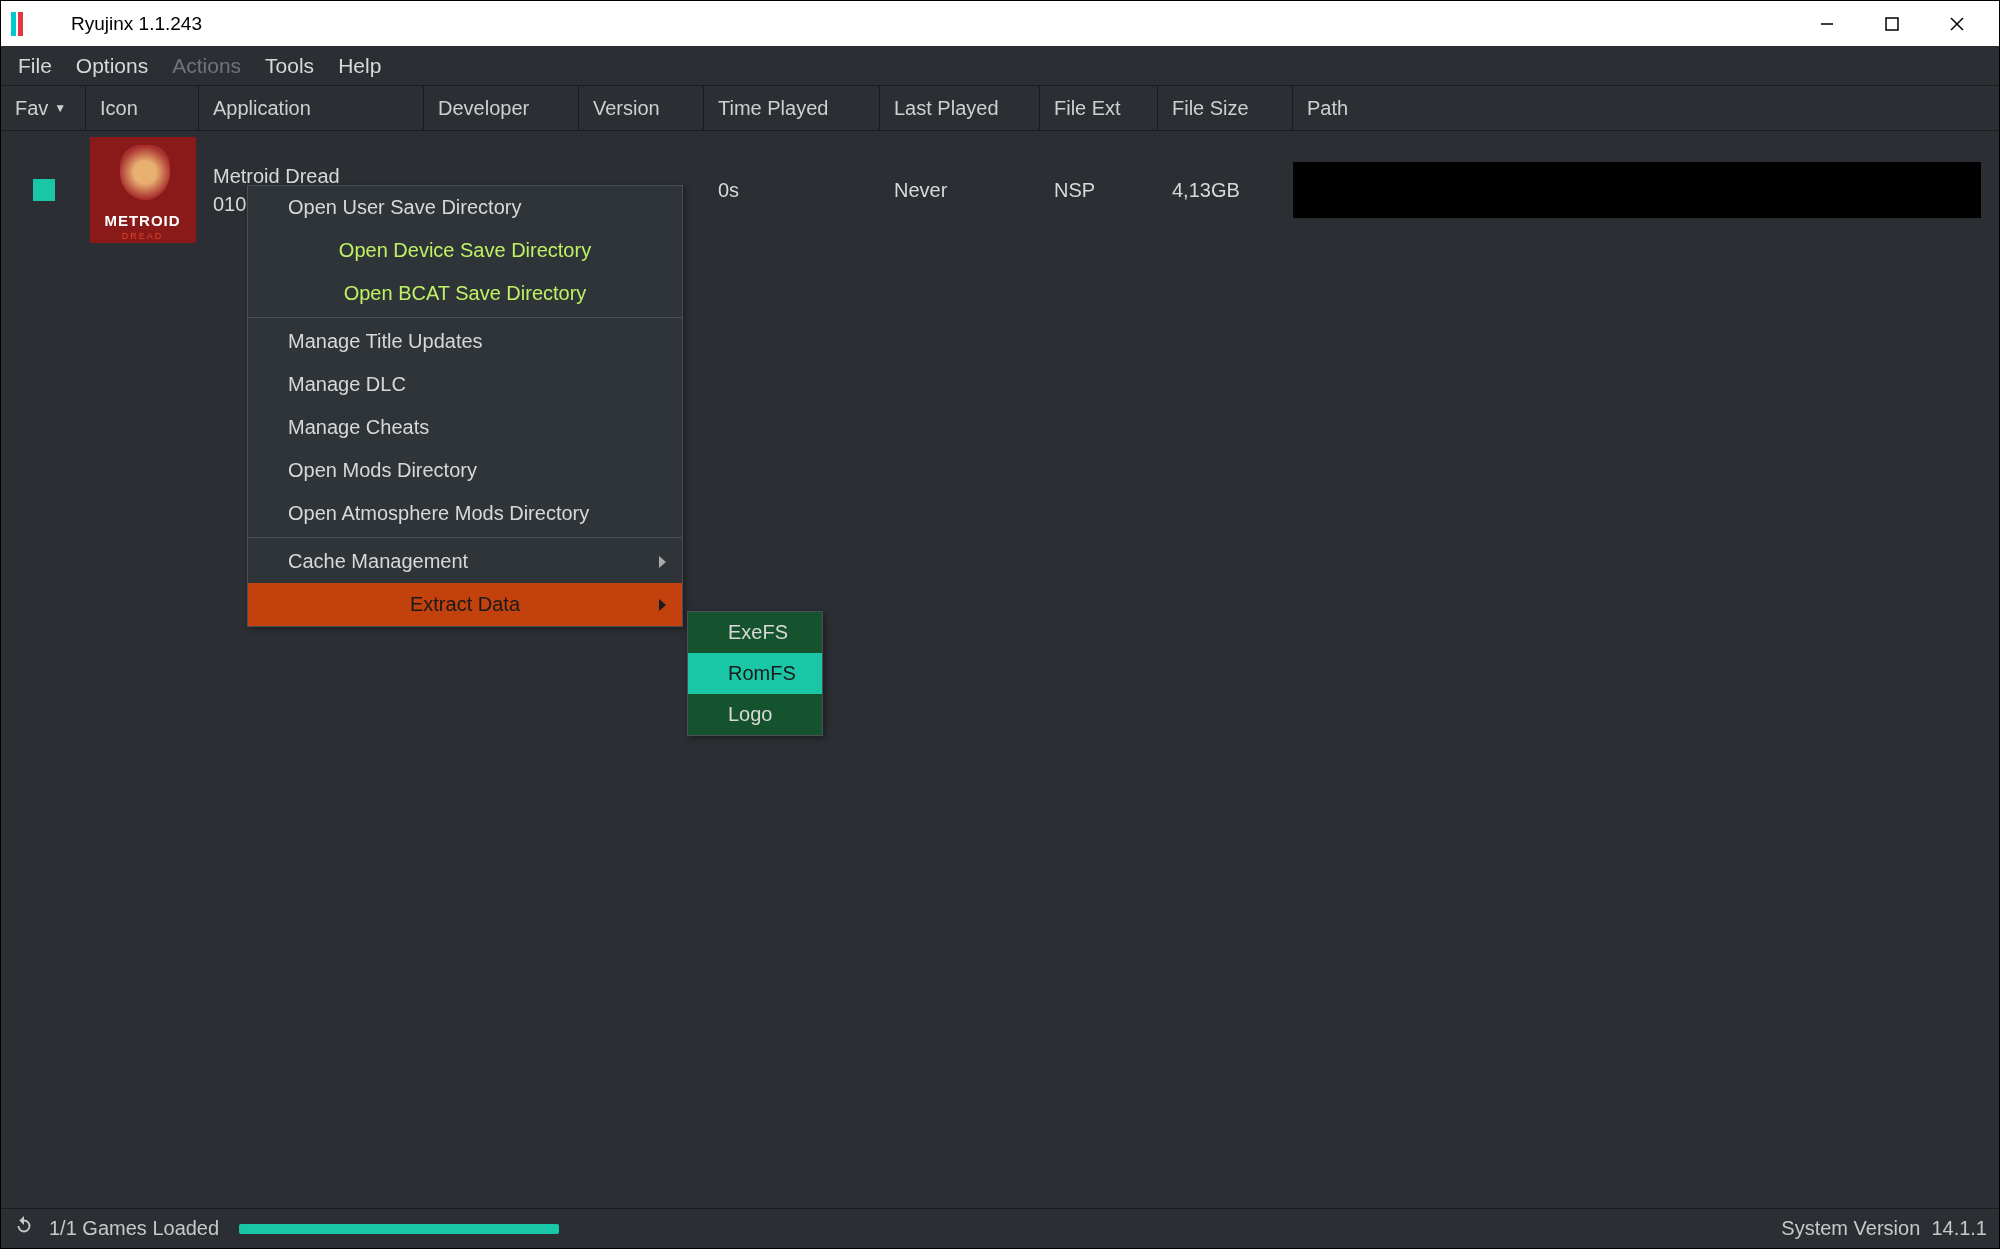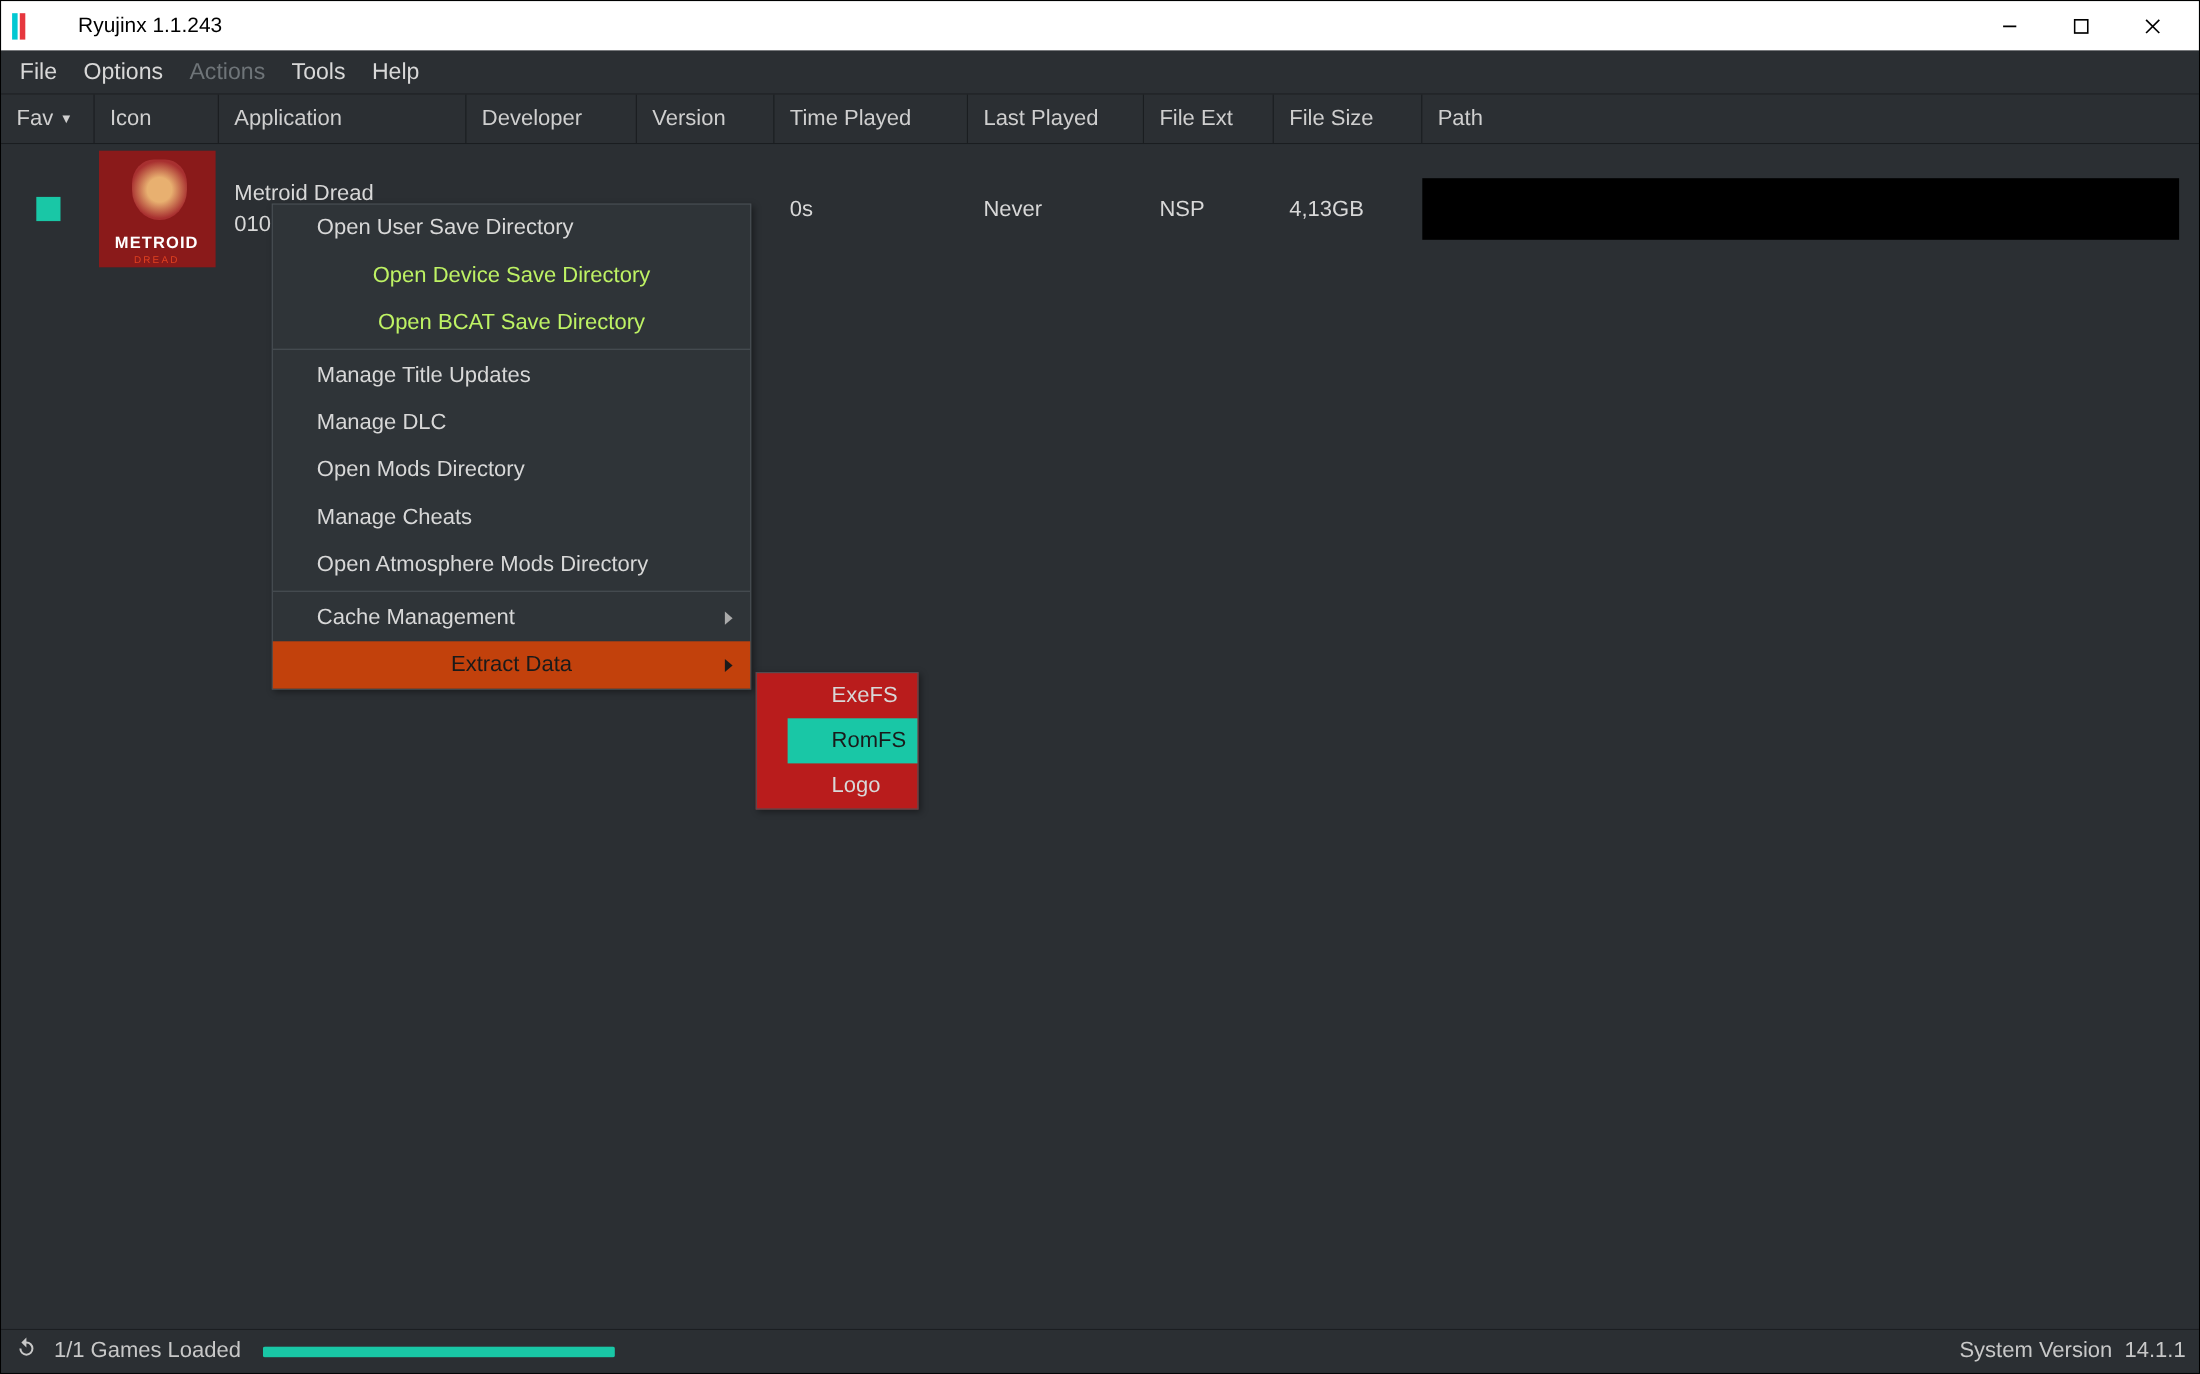--- a/index.html
+++ b/index.html
@@ -31,21 +31,21 @@
 .gencell { padding:0 14px; font-size:20px; color:#d8d8d8; }
 .pathbox { background:#000; height:56px; flex:1; margin-right:18px; }
 
 .ctxmenu { position:absolute; top:54px; left:246px; width:436px; background:#2f3438; border:1px solid #4a5055; box-shadow:2px 2px 6px rgba(0,0,0,.4); }
 .ctxitem { padding:10px 40px 10px 40px; font-size:20px; color:#d8d8d8; position:relative; }
 .ctxitem.disabled { color:#bef264;text-align:center; }
 .ctxitem.hl { background:#c2410c; color:#1a1a1a;text-align:center; }
 .ctxsep { height:1px; background:#4a5055; margin:2px 0; }
 .ctxitem .arrow { position:absolute; right:16px; top:50%; transform:translateY(-50%); width:0; height:0; border-top:6px solid transparent; border-bottom:6px solid transparent; border-left:7px solid #aaa; }
 .ctxitem.hl .arrow { border-left-color:#1a1a1a; }
-.submenu { position:absolute; top:480px; left:686px; width:148px; background:#b91c1c; border:1px solid #4a5055; box-shadow:2px 2px 6px rgba(0,0,0,.4);padding-left:28px; }
+.submenu { position:absolute; top:480px; left:686px; width:136px; background:#14532d; border:1px solid #4a5055; box-shadow:2px 2px 6px rgba(0,0,0,.4); }
 .subitem { padding:9px 40px; font-size:20px; color:#d8d8d8; }
 .subitem.hl { background:#19c7a6; color:#1a1a1a; }
 
 .statusbar { height:40px; background:#2b2f33; border-top:1px solid #1a1d20; display:flex; align-items:center; padding:0 12px; font-size:20px; color:#c8c8c8; }
 .reload { margin-right:14px; font-size:22px; font-weight:bold; }
 .progress { width:320px; height:10px; background:#1a1d20; margin-left:20px; border-radius:2px; overflow:hidden; }
 .progress .bar { width:100%; height:100%; background:#19c7a6; }
 .sysver { margin-left:auto; }
 </style>
 </head>
@@ -128,22 +128,22 @@
       <div class="pathbox"></div>
     </div>
 
     <div class="ctxmenu">
       <div class="ctxitem">Open User Save Directory</div>
       <div class="ctxitem disabled">Open Device Save Directory</div>
       <div class="ctxitem disabled">Open BCAT Save Directory</div>
       <div class="ctxsep"></div>
       <div class="ctxitem">Manage Title Updates</div>
       <div class="ctxitem">Manage DLC</div>
+      <div class="ctxitem">Manage Cheats</div>
       <div class="ctxitem">Open Mods Directory</div>
-      <div class="ctxitem">Manage Cheats</div>
       <div class="ctxitem">Open Atmosphere Mods Directory</div>
       <div class="ctxsep"></div>
       <div class="ctxitem"><span>Cache Management</span><span class="arrow"></span></div>
       <div class="ctxitem hl"><span>Extract Data</span><span class="arrow"></span></div>
     </div>
 
     <div class="submenu">
       <div class="subitem">ExeFS</div>
       <div class="subitem hl">RomFS</div>
       <div class="subitem">Logo</div>

